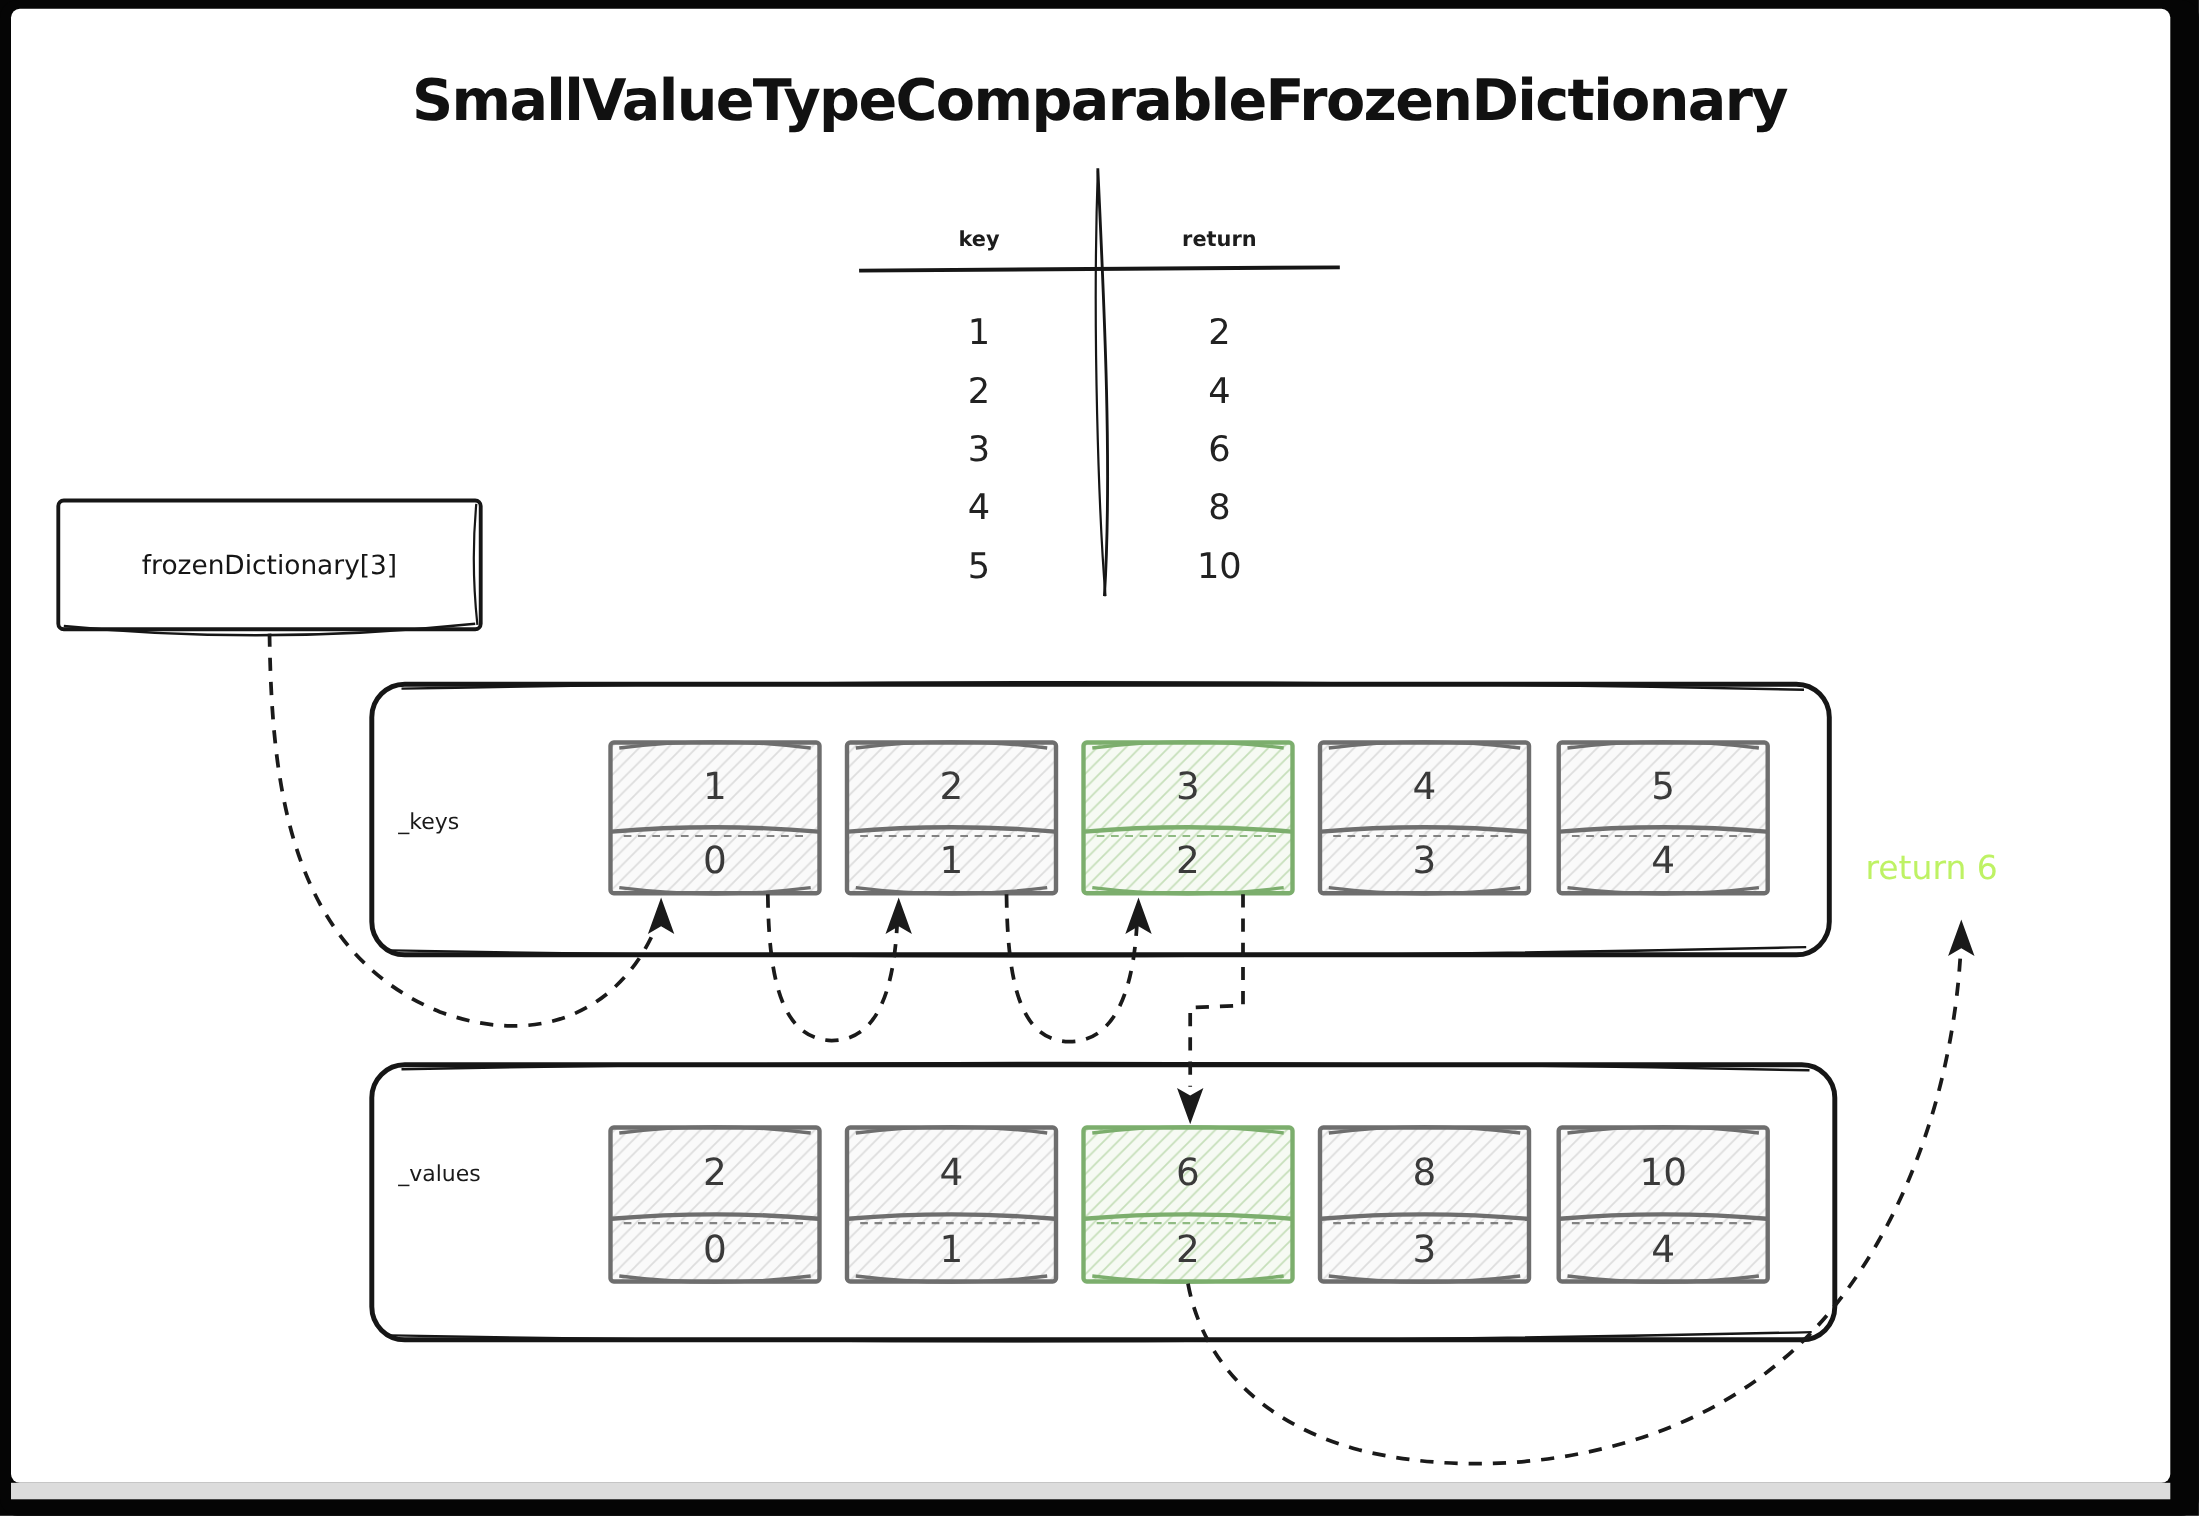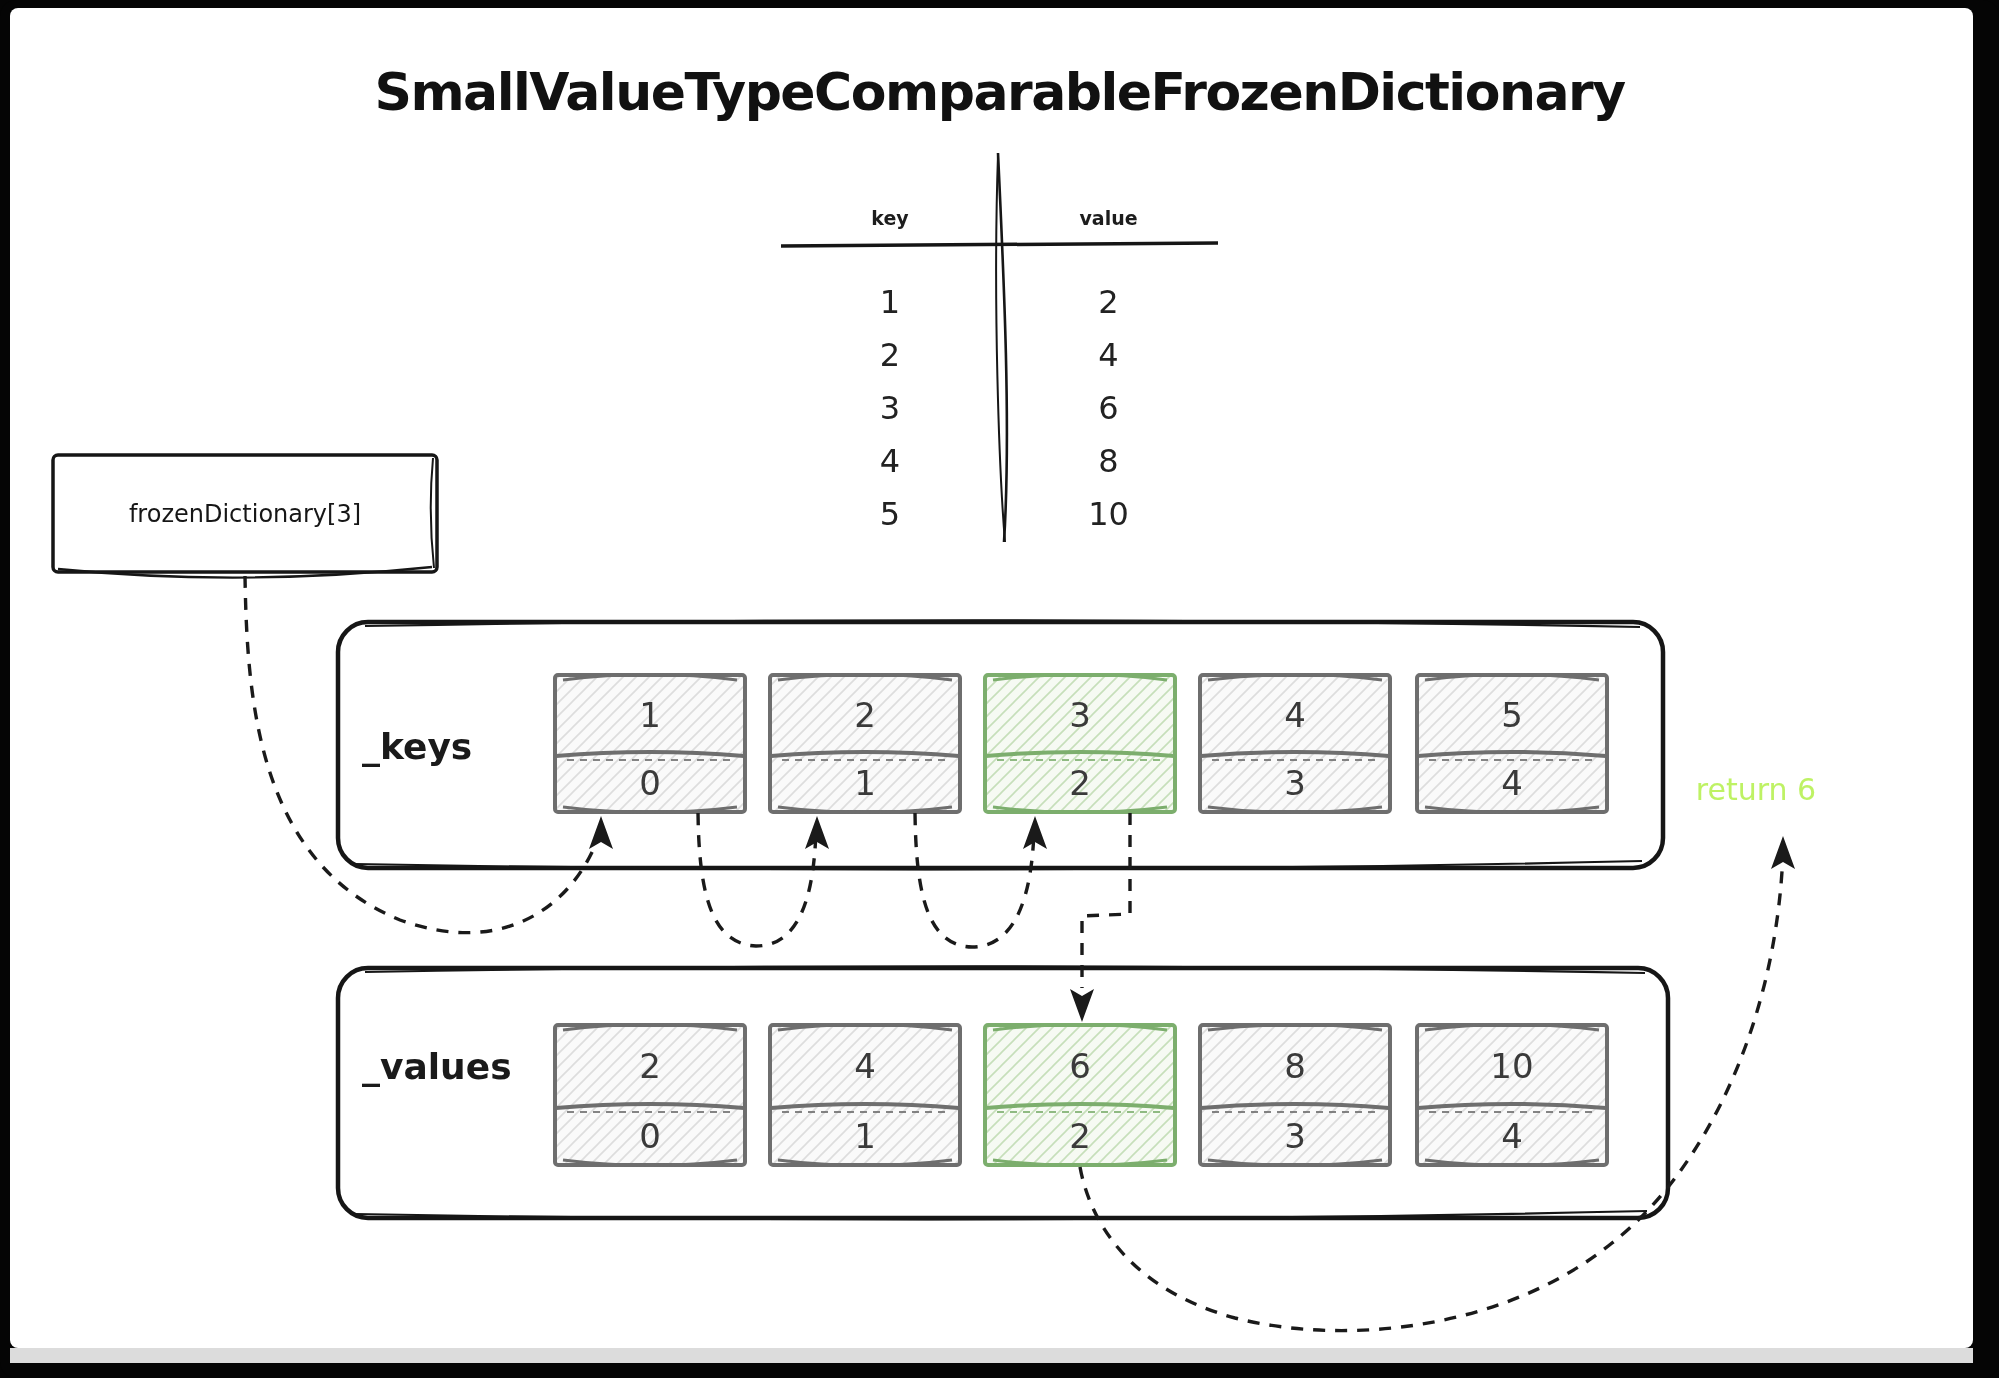--- a/index.html
+++ b/index.html
@@ -22,21 +22,21 @@
     left:0;width:1999px;top:62px;text-align:center;
     font-size:52px;font-weight:700;letter-spacing:-1.5px;color:#111;
   }
   .col-header{font-size:19px;font-weight:700;height:44px;line-height:44px;text-align:center;}
   #mapping-rows{position:absolute;left:781px;top:276px;width:437px;}
   .map-row{position:relative;height:53px;}
   .map-cell{position:absolute;top:0;height:53px;line-height:53px;font-size:32px;color:#222;text-align:center;}
   .map-cell.k{left:0;width:218px;}
   .map-cell.v{left:218px;width:219px;}
   .lookup-label{left:53px;width:384px;top:494px;height:40px;line-height:40px;text-align:center;font-size:24px;color:#161616;}
-  .array-label{font-size:36px;height:40px;line-height:40px;color:#1a1a1a;font-weight:bold;}
+  .array-label{font-size:20px;height:40px;line-height:40px;color:#1a1a1a;}
   .return-label{left:1656px;top:768px;width:200px;height:44px;line-height:44px;text-align:center;font-size:30px;color:#bef264;}
   .cell-num{position:absolute;width:190px;text-align:center;font-size:34px;color:#3a3a3a;}
 </style>
 </head>
 <body>
 
 <div class="frame">
   <div class="canvas"></div>
   <div class="bottom-strip"></div>
 </div>
@@ -162,21 +162,21 @@
     <polygon points="817,816 805,849 817,842 829,849"></polygon>
     <polygon points="1035,816 1023,849 1035,842 1047,849"></polygon>
     <polygon points="1082,1022 1070,989 1082,996 1094,989"></polygon>
     <polygon points="1783,836 1771,869 1783,862 1795,869"></polygon>
   </g>
 </svg>
 
 <div class="txt page-title">SmallValueTypeComparableFrozenDictionary</div>
 
 <div class="txt col-header" style="left:781px;top:196px;width:218px;">key</div>
-<div class="txt col-header" style="left:999px;top:196px;width:219px;">value</div>
+<div class="txt col-header" style="left:999px;top:196px;width:219px;">return</div>
 <div id="mapping-rows">
     <div class="map-row">
       <span class="map-cell k">1</span>
       <span class="map-cell v">2</span>
     </div>
     <div class="map-row">
       <span class="map-cell k">2</span>
       <span class="map-cell v">4</span>
     </div>
     <div class="map-row">

